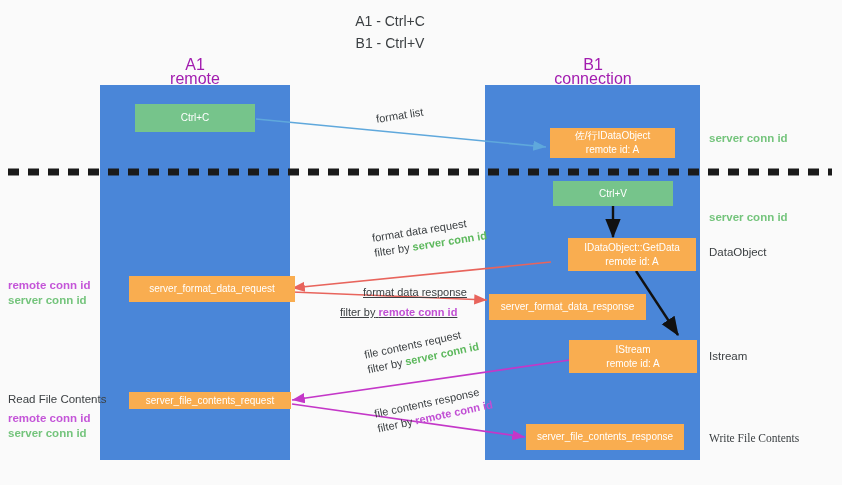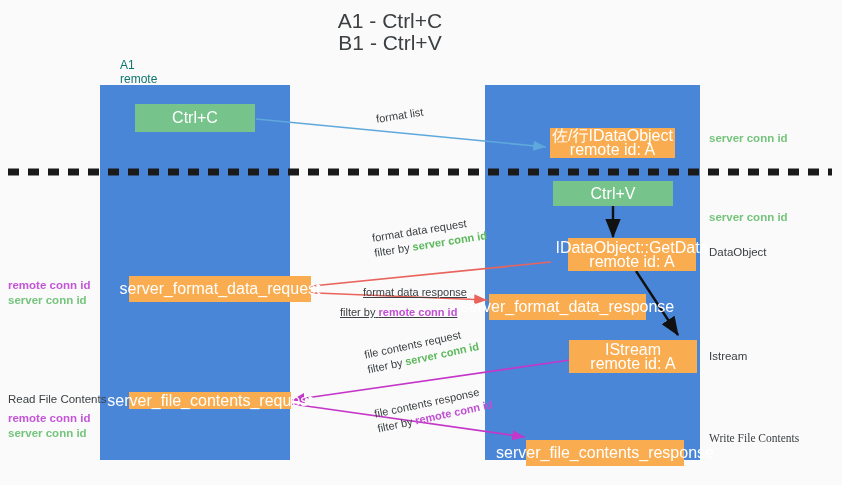--- a/index.html
+++ b/index.html
@@ -6,34 +6,34 @@
   body{
     width:842px;height:485px;position:relative;overflow:hidden;
     background:#fafafa;
     font-family:"Liberation Sans","DejaVu Sans",sans-serif;
     color:#3c4043;
   }
   #stage{position:absolute;inset:0;width:842px;height:485px;}
   svg.layer{position:absolute;left:0;top:0;width:842px;height:485px;pointer-events:none;}
 
   .lane{position:absolute;background:#4a86d8;}
-  .lane-head{position:absolute;font-size:12px;line-height:14px;color:#0f766e;}
+  .lane-head{position:absolute;text-align:center;font-size:16px;line-height:14px;color:#a21caf;}
   .lane-head .l1{display:block;}
   .lane-head .l2{display:block;}
 
   .title{
     position:absolute;left:0;top:10px;width:780px;text-align:center;
-    font-size:21px;line-height:22px;color:#3c4043;
+    font-size:14px;line-height:22px;color:#3c4043;
   }
   .title span{display:block;}
 
   .box{
     position:absolute;box-sizing:border-box;
     display:flex;flex-direction:column;align-items:center;justify-content:center;
-    color:#ffffff;font-size:16px;line-height:14px;text-align:center;
+    color:#ffffff;font-size:10px;line-height:14px;text-align:center;
   }
   .box.green{background:#76c48b;}
   .box.orange{background:#f9ad50;}
   .box span{display:block;}
 
   .mlabel{position:absolute;font-size:11px;line-height:15px;color:#3c4043;white-space:nowrap;}
   .mlabel .green{color:#5cb85c;font-weight:bold;}
   .mlabel .purple{color:#c14fd4;font-weight:bold;}
   .mlabel .plain{color:#3c4043;}
 
@@ -52,20 +52,24 @@
 
   <div class="title">
     <span>A1 - Ctrl+C</span>
     <span>B1 - Ctrl+V</span>
   </div>
 
   <div class="lane-head" style="left:120px;top:58px;width:150px;">
     <span class="l1">A1</span>
     <span class="l2">remote</span>
   </div>
+  <div class="lane-head" style="left:518px;top:58px;width:150px;">
+    <span class="l1">B1</span>
+    <span class="l2">connection</span>
+  </div>
 
   <div class="lane" style="left:100px;top:85px;width:190px;height:375px;"></div>
   <div class="lane" style="left:485px;top:85px;width:215px;height:375px;"></div>
 
   <svg class="layer" viewBox="0 0 842 485">
     <defs>
       <marker id="ah-blue" markerWidth="9" markerHeight="9" refX="8" refY="3.2" orient="auto">
         <path d="M0,0 L8,3.2 L0,6.4 z" fill="#5fa8dc"></path>
       </marker>
       <marker id="ah-red" markerWidth="9" markerHeight="9" refX="8" refY="3.2" orient="auto">
@@ -93,21 +97,21 @@
 
     <line x1="570" y1="360" x2="292" y2="400" stroke="#c437c8" stroke-width="1.6" marker-end="url(#ah-mag)"></line>
 
     <line x1="292" y1="404" x2="525" y2="437" stroke="#c437c8" stroke-width="1.6" marker-end="url(#ah-mag)"></line>
   </svg>
 
   <div class="box green" style="left:135px;top:104px;width:120px;height:28px;">
     <span>Ctrl+C</span>
   </div>
 
-  <div class="box orange" style="left:129px;top:276px;width:182px;height:26px;">
+  <div class="box orange" style="left:129px;top:276px;width:166px;height:26px;">
     <span>server_format_data_request</span>
   </div>
 
   <div class="box orange" style="left:129px;top:392px;width:162px;height:17px;">
     <span>server_file_contents_request</span>
   </div>
 
   <div class="box orange" style="left:550px;top:128px;width:125px;height:30px;">
     <span>佐/行IDataObject</span>
     <span>remote id: A</span>
@@ -124,21 +128,21 @@
 
   <div class="box orange" style="left:489px;top:288px;width:157px;height:26px;margin-top:6px;">
     <span>server_format_data_response</span>
   </div>
 
   <div class="box orange" style="left:569px;top:340px;width:128px;height:33px;">
     <span>IStream</span>
     <span>remote id: A</span>
   </div>
 
-  <div class="box orange" style="left:526px;top:440px;width:158px;height:26px;">
+  <div class="box orange" style="left:526px;top:424px;width:158px;height:26px;">
     <span>server_file_contents_response</span>
   </div>
 
   <div class="mlabel rot-a" style="left:375px;top:112px;">
     <span class="plain">format list</span>
   </div>
 
   <div class="mlabel rot-a" style="left:371px;top:231px;">
     <div><span class="plain">format data request</span></div>
     <div>

